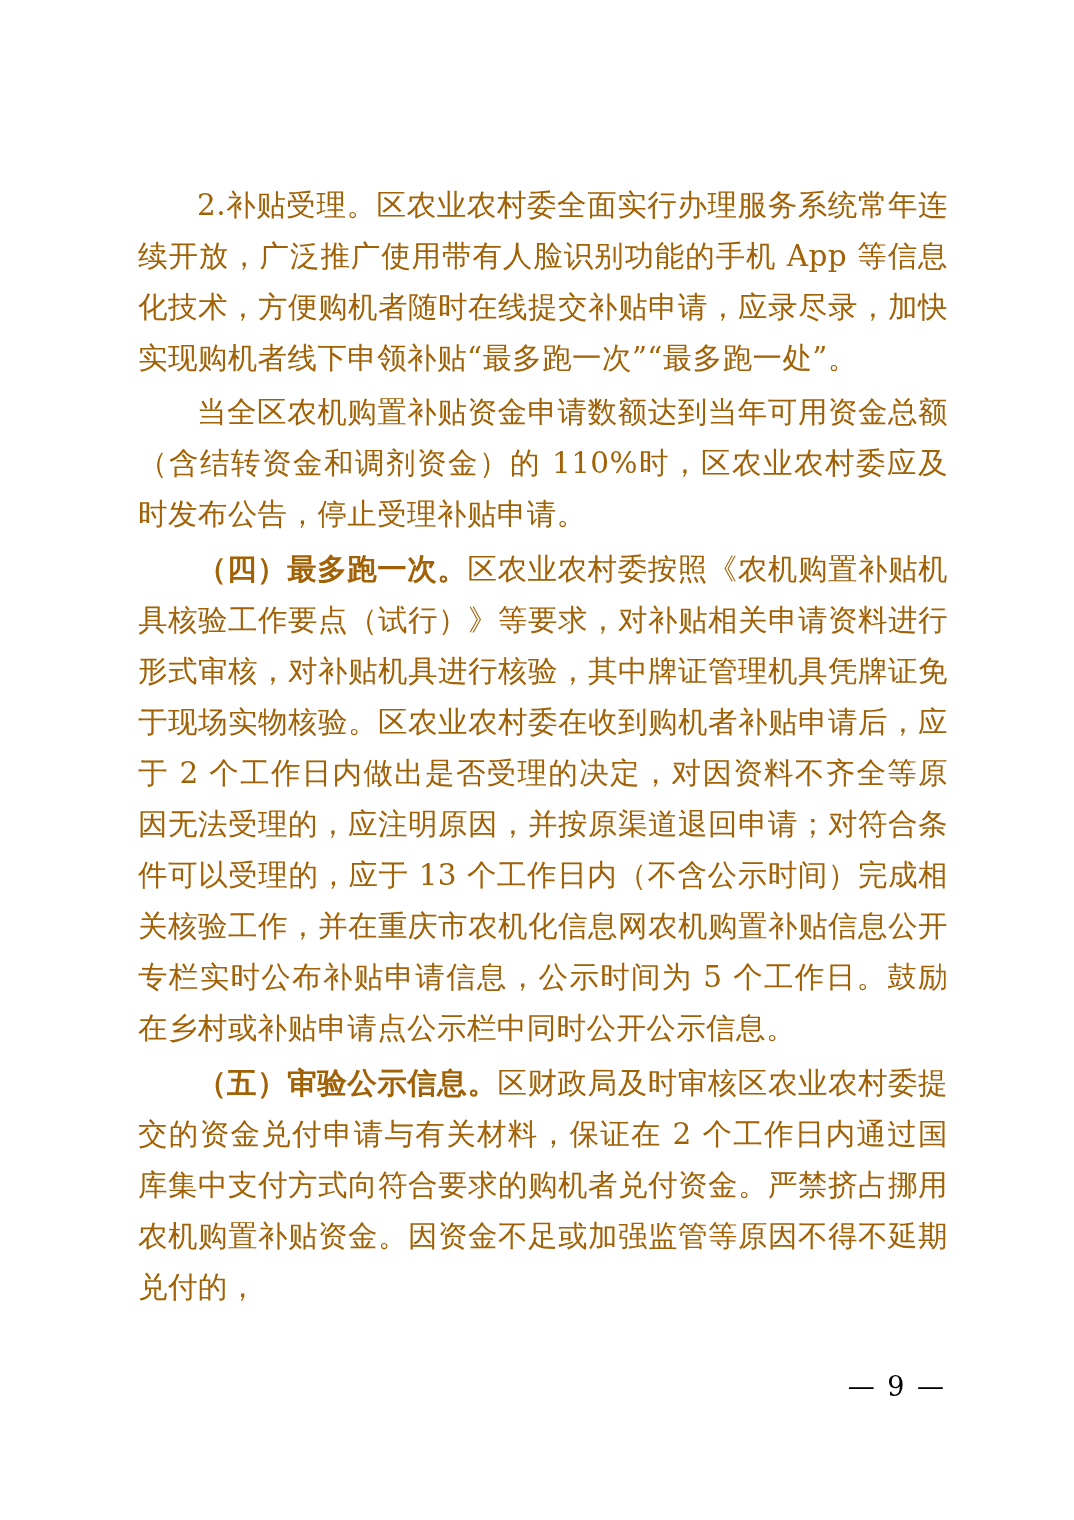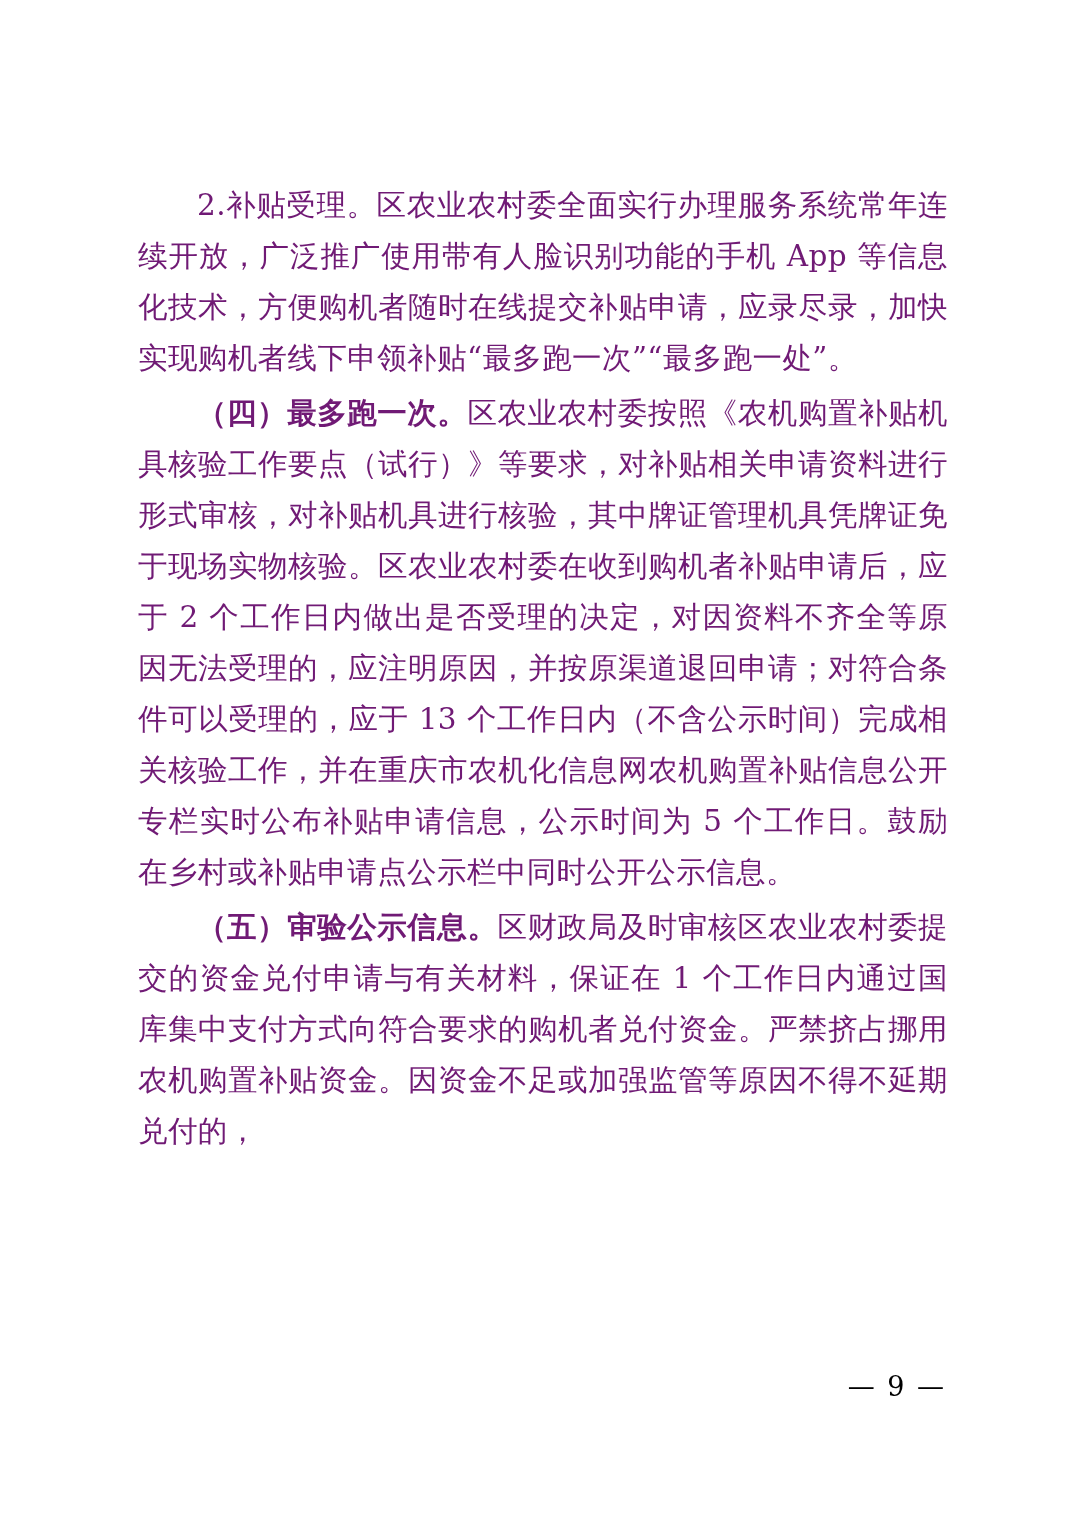--- a/index.html
+++ b/index.html
@@ -18,21 +18,21 @@
   .content {
     position: absolute;
     left: 138px;
     top: 180px;
     width: 810px;
   }
   .para {
     font-family: "DejaVu Serif", "Liberation Serif", serif;
     font-size: 29.5px;
     line-height: 51px;
-    color: #701a75;
+    color: #a16207;
     text-align: justify;
     text-justify: inter-ideograph;
     margin: 0 0 0 0;
     text-indent: 59px;
     letter-spacing: 0.4px;
   }
   .para + .para {
     margin-top: 3px;
   }
   .bold-lead {
@@ -49,21 +49,22 @@
   }
 </style>
 </head>
 <body>
 
 <div class="page">
   <div class="content">
 
     <p class="para">2.补贴受理。区农业农村委全面实行办理服务系统常年连续开放，广泛推广使用带有人脸识别功能的手机 App 等信息化技术，方便购机者随时在线提交补贴申请，应录尽录，加快实现购机者线下申领补贴“最多跑一次”“最多跑一处”。</p>
 
+    <p class="para">当全区农机购置补贴资金申请数额达到当年可用资金总额（含结转资金和调剂资金）的 110%时，区农业农村委应及时发布公告，停止受理补贴申请。</p>
 
     <p class="para"><span class="bold-lead">（四）最多跑一次。</span><span>区农业农村委按照《农机购置补贴机具核验工作要点（试行）》等要求，对补贴相关申请资料进行形式审核，对补贴机具进行核验，其中牌证管理机具凭牌证免于现场实物核验。区农业农村委在收到购机者补贴申请后，应于 2 个工作日内做出是否受理的决定，对因资料不齐全等原因无法受理的，应注明原因，并按原渠道退回申请；对符合条件可以受理的，应于 13 个工作日内（不含公示时间）完成相关核验工作，并在重庆市农机化信息网农机购置补贴信息公开专栏实时公布补贴申请信息，公示时间为 5 个工作日。鼓励在乡村或补贴申请点公示栏中同时公开公示信息。</span></p>
 
-    <p class="para"><span class="bold-lead">（五）审验公示信息。</span><span>区财政局及时审核区农业农村委提交的资金兑付申请与有关材料，保证在 1 个工作日内通过国库集中支付方式向符合要求的购机者兑付资金。严禁挤占挪用农机购置补贴资金。因资金不足或加强监管等原因不得不延期兑付的，</span></p>
+    <p class="para"><span class="bold-lead">（五）审验公示信息。</span><span>区财政局及时审核区农业农村委提交的资金兑付申请与有关材料，保证在 2 个工作日内通过国库集中支付方式向符合要求的购机者兑付资金。严禁挤占挪用农机购置补贴资金。因资金不足或加强监管等原因不得不延期兑付的，</span></p>
 
   </div>
 
   <div class="footer">— 9 —</div>
 </div>
 
 </body></html>

